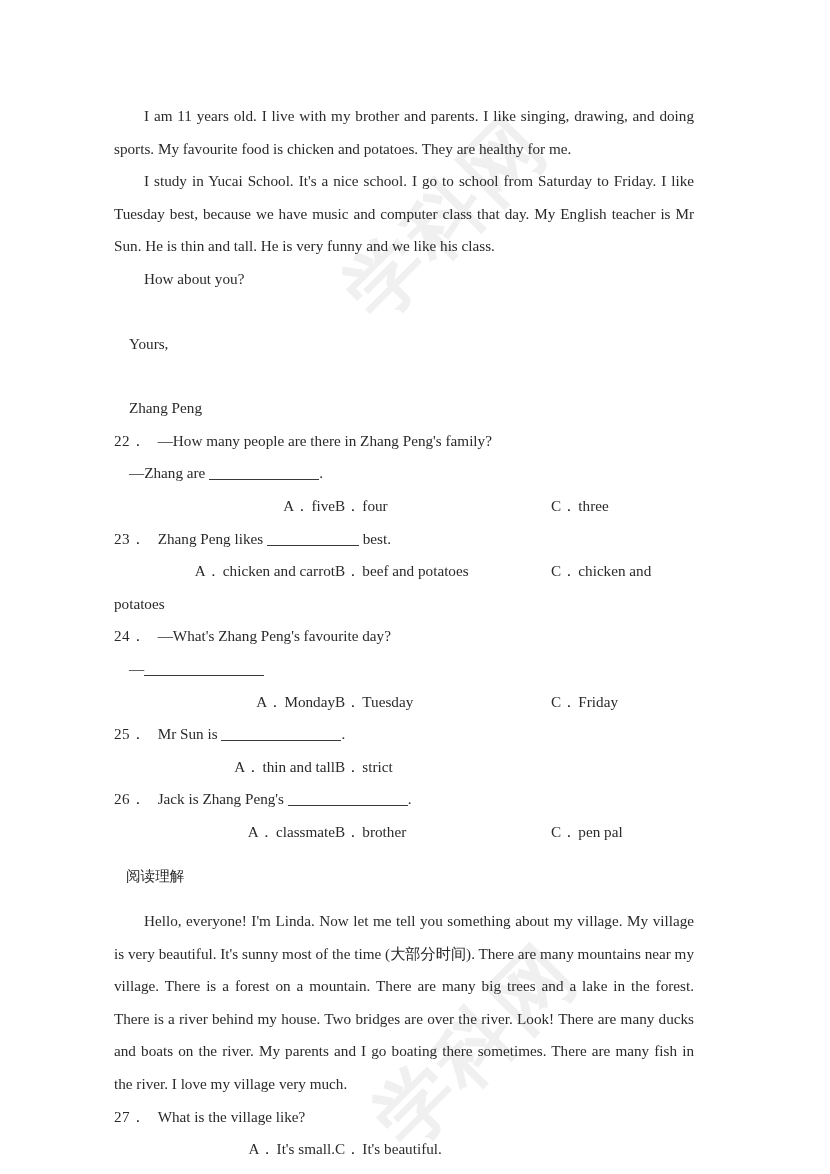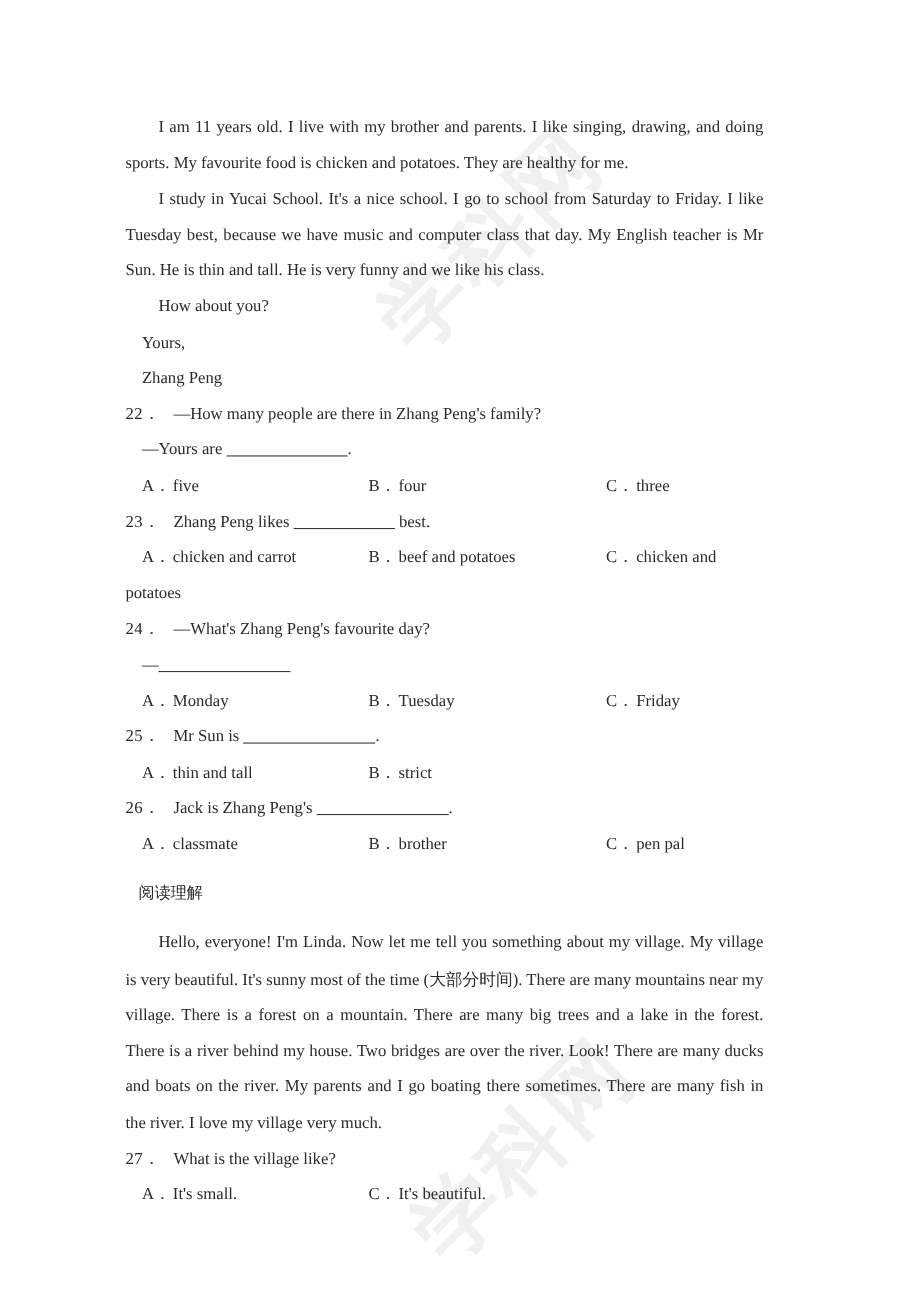--- a/index.html
+++ b/index.html
@@ -58,38 +58,38 @@
   }
   .para {
     font-size: 15.2px;
     line-height: 32.6px;
     text-align: justify;
     text-justify: inter-word;
     text-indent: 30px;
     margin: 0;
   }
   .para.last-line-left { text-align: left; }
-  .indent-sm  { text-indent: 15px; }
+  .indent-sm  { text-indent: 15px; margin-top: 32px; }
 
   .q-line {
     font-size: 15.2px;
     line-height: 32.6px;
     text-indent: 0;
     margin: 0;
     text-align: left;
   }
   .q-num { letter-spacing: 0.5px; }
 
   .opts {
     display: flex;
     font-size: 15.2px;
     line-height: 32.6px;
     margin: 0;
   }
-  .opt-a { width: 221px; padding-left: 15px; box-sizing: border-box; }
+  .opt-a { width: 221px; padding-left: 15px; box-sizing: border-box; text-align: right; }
   .opt-b { width: 216px; box-sizing: border-box; }
   .opt-c { width: 143px; box-sizing: border-box; }
   .opt-letter { margin-right: 2px; }
 
   .blank {
     display: inline-block;
     border-bottom: 1px solid #3a3a3a;
     vertical-align: -2px;
   }
   .blank-md { width: 92px; }
@@ -126,21 +126,21 @@
 
     <p class="para indent-sm last-line-left">Yours,</p>
 
     <p class="para indent-sm last-line-left">Zhang Peng</p>
 
     <p class="q-line">
       <span class="q-num">22．</span>
       <span style="display:inline-block;width:8px"></span><span>—How many people are there in Zhang Peng's family?</span>
     </p>
     <p class="q-line" style="padding-left:15px">
-      <span>—Yours are</span>
+      <span>—Zhang are</span>
       <span class="blank blank-lg"></span><span>.</span>
     </p>
     <div class="opts">
       <div class="opt-a">
         <span class="opt-letter">A．</span><span>five</span>
       </div>
       <div class="opt-b">
         <span class="opt-letter">B．</span><span>four</span>
       </div>
       <div class="opt-c">

